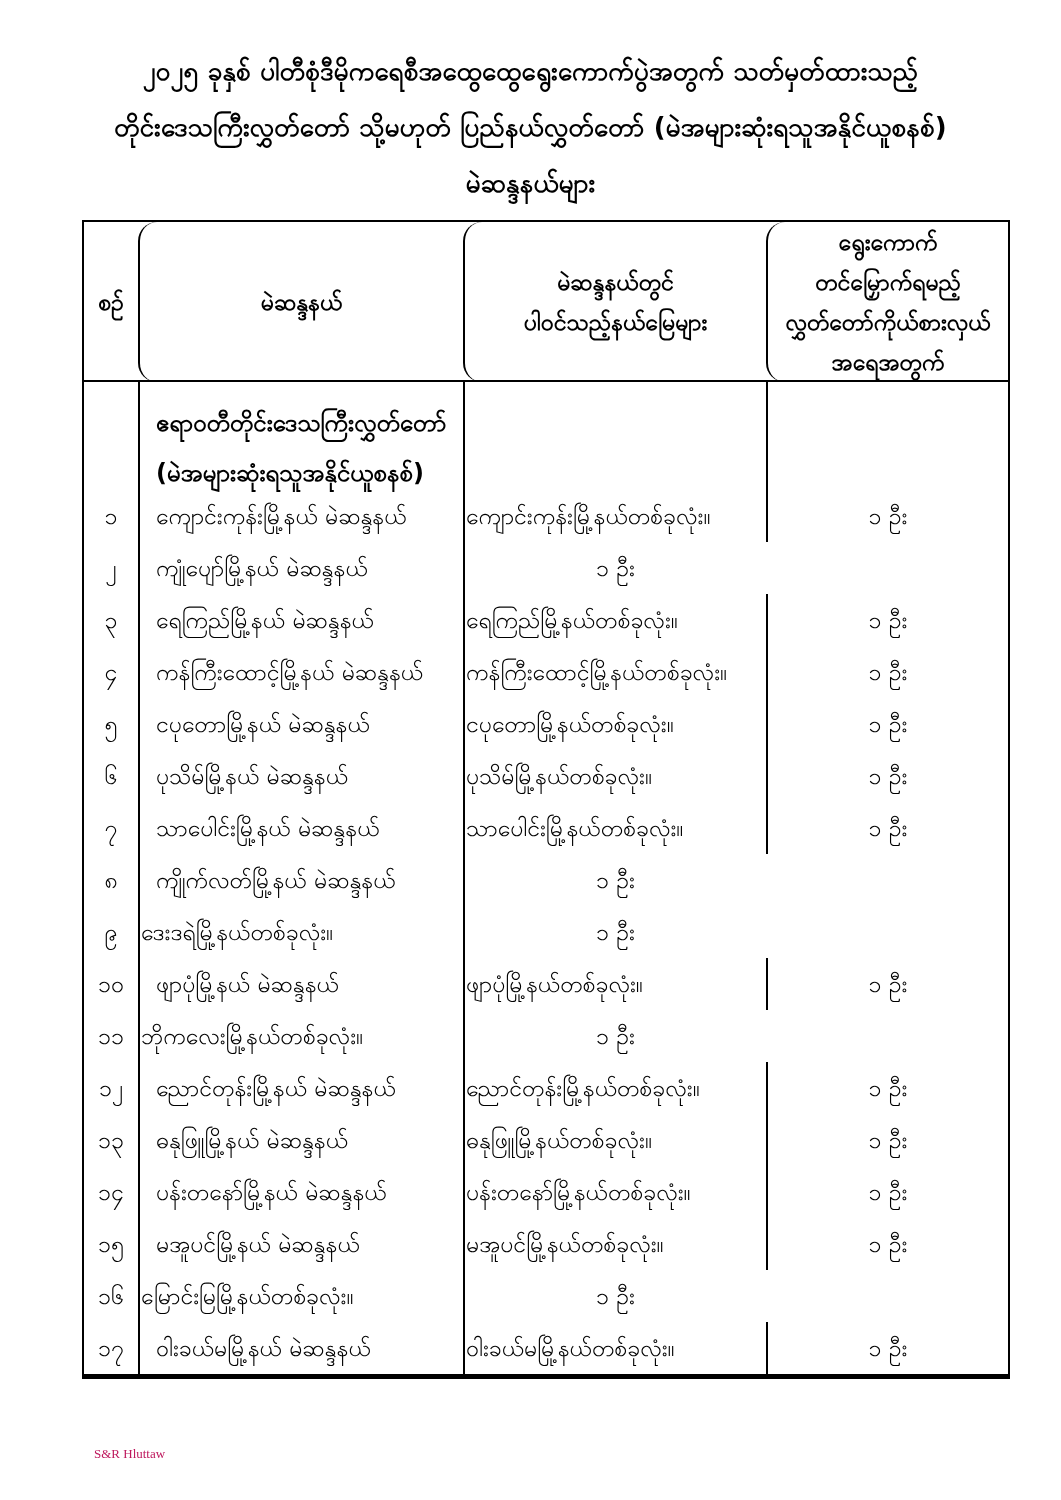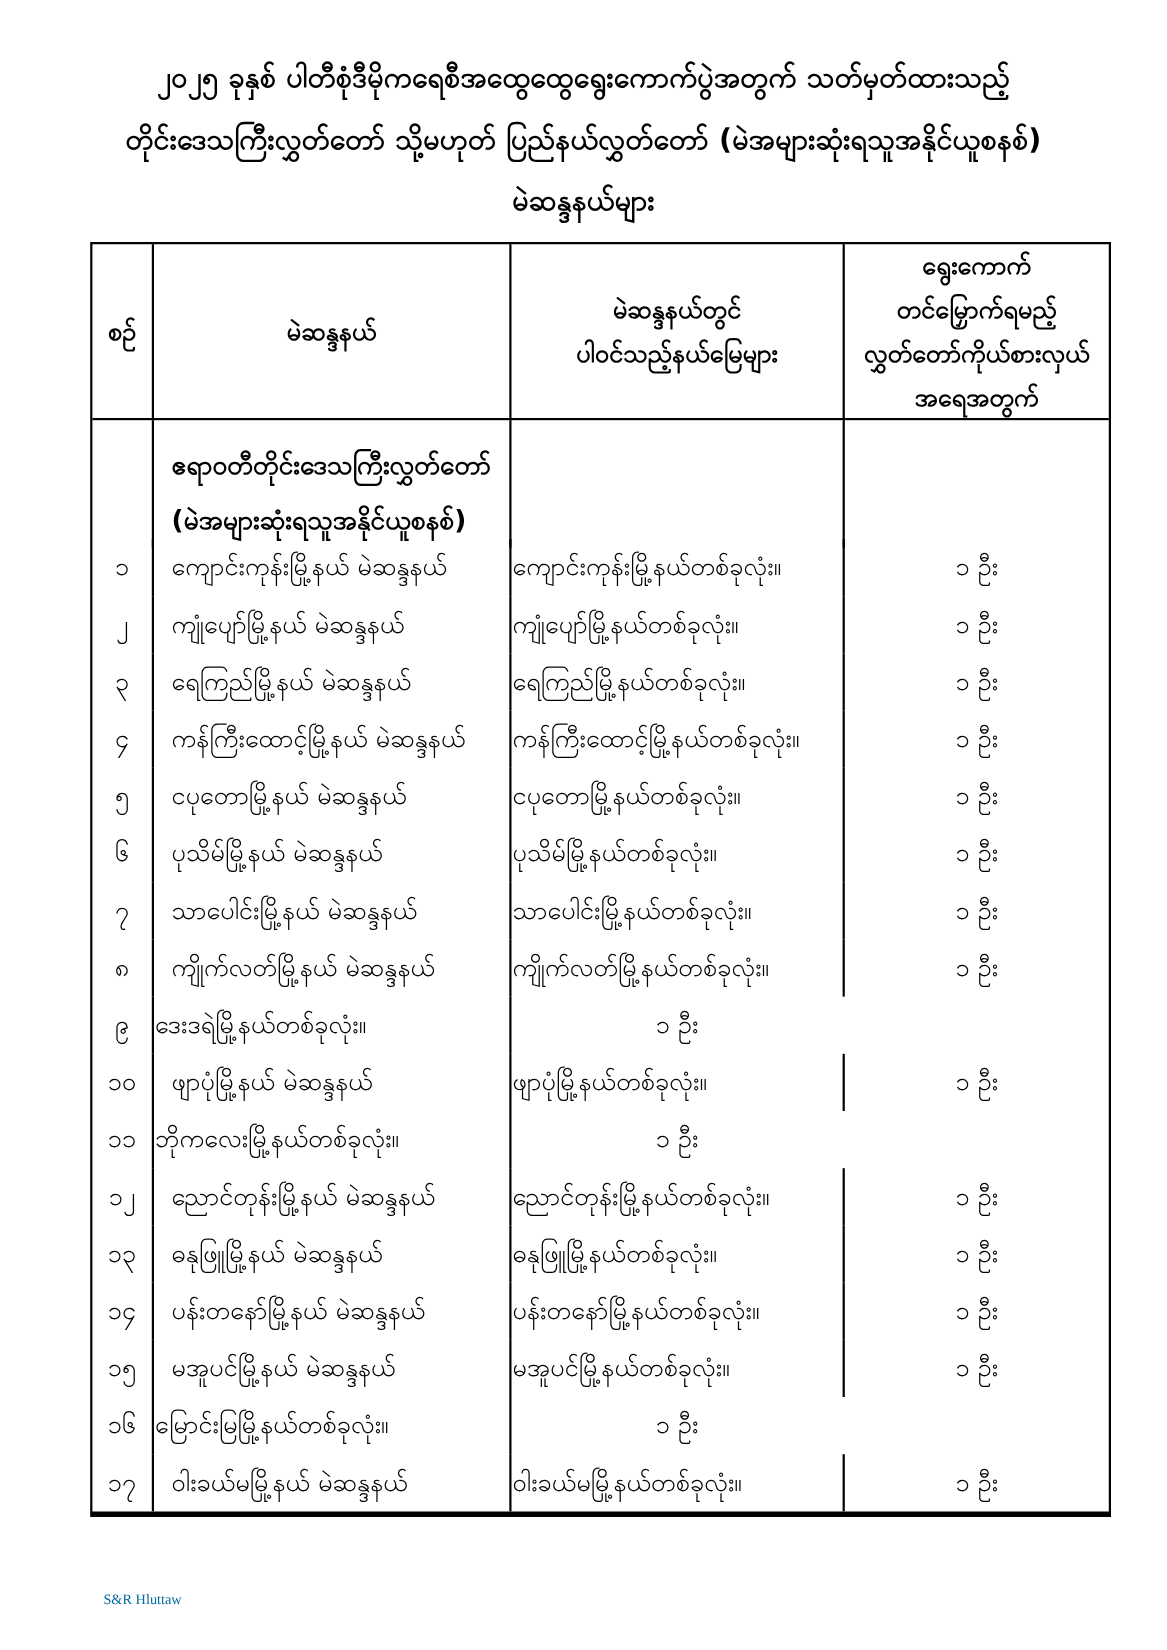--- a/index.html
+++ b/index.html
@@ -38,20 +38,21 @@
   .th {
     display: flex;
     flex-direction: column;
     align-items: center;
     justify-content: center;
     text-align: center;
     font-weight: bold;
     font-size: 23px;
     line-height: 40px;
     box-sizing: border-box;
+    border-radius: 19px;
   }
   .th + .th, .td + .td { border-left: 2px solid #000; }
   .trow {
     display: grid;
     grid-template-columns: 54px 325px 303px 1fr;
   }
   .trow.entry { height: 52px; }
   .trow.section { height: 108px; }
   .td {
     display: flex;
@@ -71,21 +72,21 @@
     padding-top: 16px;
     font-weight: bold;
     font-size: 24px;
     line-height: 50px;
   }
   .footer-watermark {
     position: absolute;
     left: 94px; top: 1446px;
     font-family: "Liberation Serif", "DejaVu Serif", serif;
     font-size: 13px;
-    color: #0369a1;
+    color: #be185d;
   }
 </style>
 </head>
 <body>
 
 <div class="title-block">
   <div>၂၀၂၅ ခုနှစ် ပါတီစုံဒီမိုကရေစီအထွေထွေရွေးကောက်ပွဲအတွက် သတ်မှတ်ထားသည့်</div>
   <div>တိုင်းဒေသကြီးလွှတ်တော် သို့မဟုတ် ပြည်နယ်လွှတ်တော် (မဲအများဆုံးရသူအနိုင်ယူစနစ်)</div>
   <div>မဲဆန္ဒနယ်များ</div>
 </div>
@@ -118,21 +119,20 @@
 
   <div class="trow entry">
         <div class="td c1">၁</div>
         <div class="td c2">ကျောင်းကုန်းမြို့နယ် မဲဆန္ဒနယ်</div>
         <div class="td c3">ကျောင်းကုန်းမြို့နယ်တစ်ခုလုံး။</div>
         <div class="td c4">၁ ဦး</div>
       </div>
       <div class="trow entry">
         <div class="td c1">၂</div>
         <div class="td c2">ကျုံပျော်မြို့နယ် မဲဆန္ဒနယ်</div>
-        <div class="td c3">ကျုံပျော်မြို့နယ်တစ်ခုလုံး။</div>
         <div class="td c4">၁ ဦး</div>
       </div>
       <div class="trow entry">
         <div class="td c1">၃</div>
         <div class="td c2">ရေကြည်မြို့နယ် မဲဆန္ဒနယ်</div>
         <div class="td c3">ရေကြည်မြို့နယ်တစ်ခုလုံး။</div>
         <div class="td c4">၁ ဦး</div>
       </div>
       <div class="trow entry">
         <div class="td c1">၄</div>
@@ -154,21 +154,20 @@
       </div>
       <div class="trow entry">
         <div class="td c1">၇</div>
         <div class="td c2">သာပေါင်းမြို့နယ် မဲဆန္ဒနယ်</div>
         <div class="td c3">သာပေါင်းမြို့နယ်တစ်ခုလုံး။</div>
         <div class="td c4">၁ ဦး</div>
       </div>
       <div class="trow entry">
         <div class="td c1">၈</div>
         <div class="td c2">ကျိုက်လတ်မြို့နယ် မဲဆန္ဒနယ်</div>
-        <div class="td c3">ကျိုက်လတ်မြို့နယ်တစ်ခုလုံး။</div>
         <div class="td c4">၁ ဦး</div>
       </div>
       <div class="trow entry">
         <div class="td c1">၉</div>
         <div class="td c3">ဒေးဒရဲမြို့နယ်တစ်ခုလုံး။</div>
         <div class="td c4">၁ ဦး</div>
       </div>
       <div class="trow entry">
         <div class="td c1">၁၀</div>
         <div class="td c2">ဖျာပုံမြို့နယ် မဲဆန္ဒနယ်</div>

